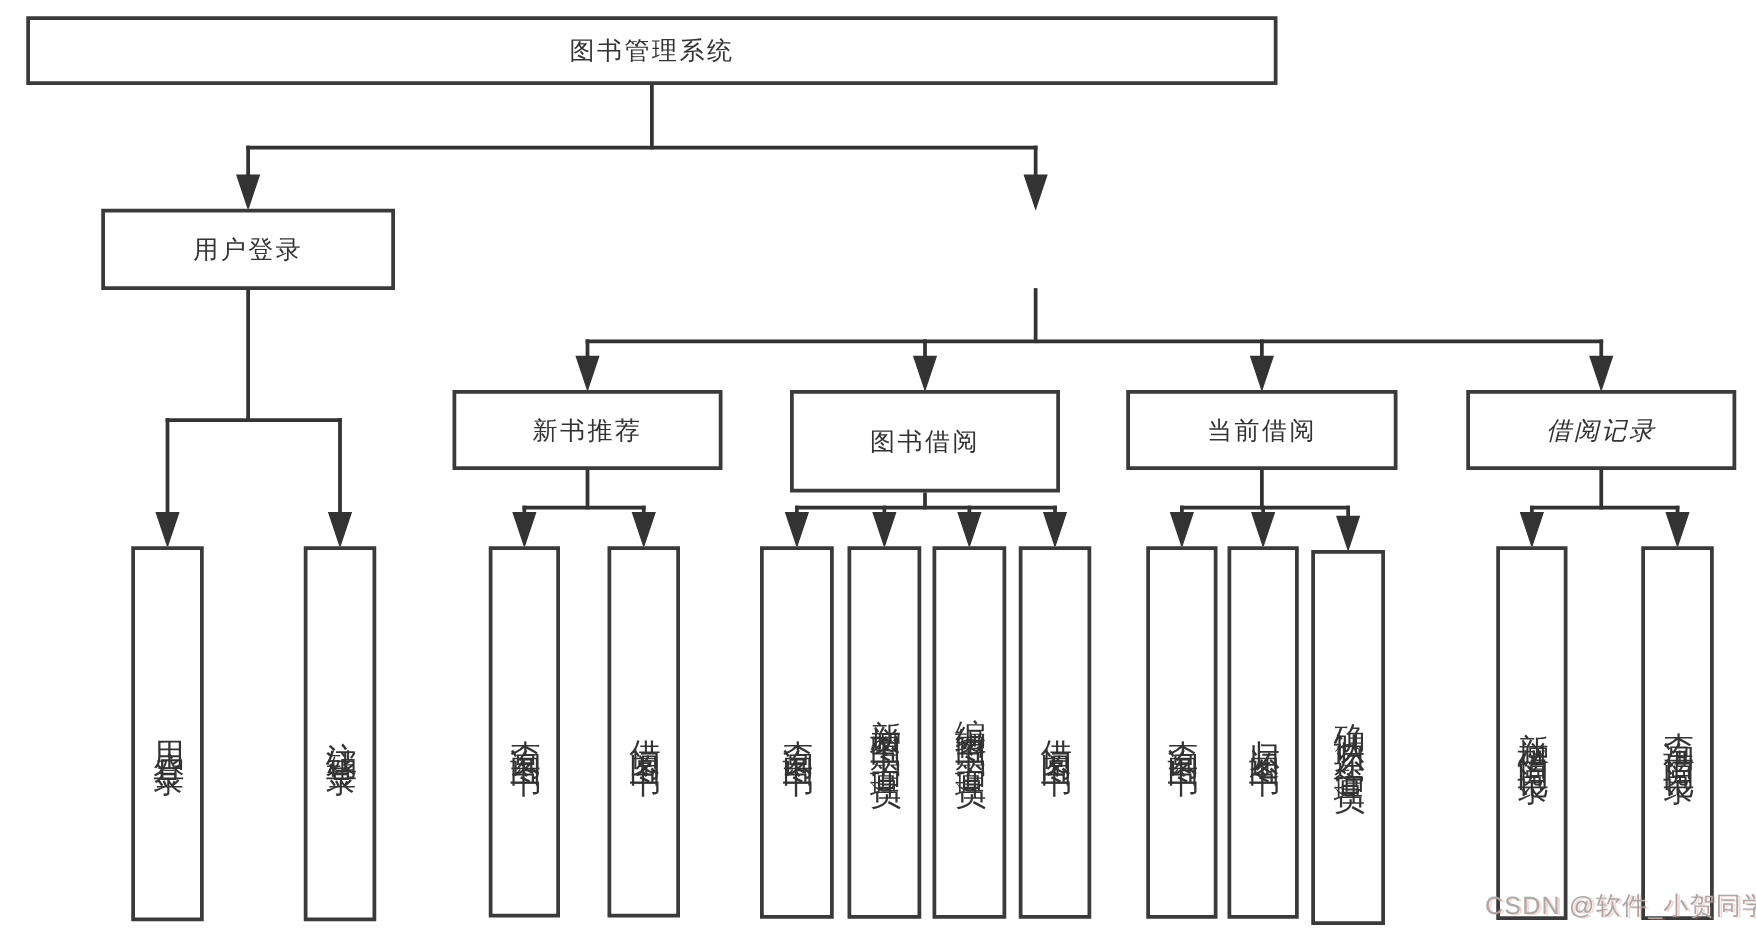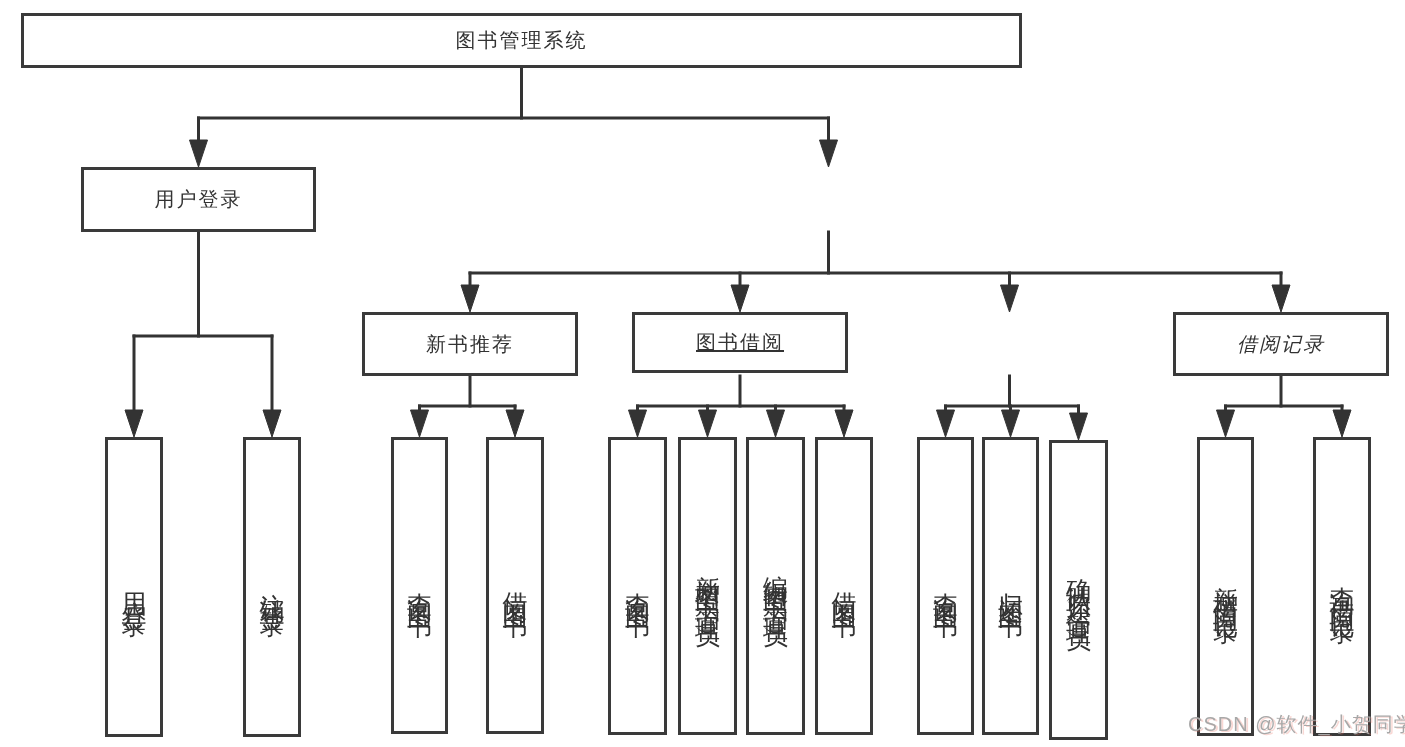--- a/index.html
+++ b/index.html
@@ -82,21 +82,22 @@
       <line x1="1225.5" y1="406" x2="1342" y2="406"></line>
       <line x1="1225.5" y1="406" x2="1225.5" y2="414"></line>
       <polygon points="1216.5,410 1234.5,410 1225.5,437"></polygon>
       <line x1="1342" y1="406" x2="1342" y2="414"></line>
       <polygon points="1333,410 1351,410 1342,437"></polygon>
     </svg>
   <div class="watermark">CSDN @软件_小贺同学</div>
 <div class="node h" style="left: 21px; top: 13px; width: 1001px; height: 55px;">图书管理系统</div>
     <div class="node h" style="left: 81px; top: 167px; width: 235px; height: 65px;">用户登录</div>
     <div class="node h" style="left: 362px; top: 312px; width: 216px; height: 64px;">新书推荐</div>
-    <div class="node h" style="left: 632px; top: 312px; width: 216px; height: 61px; text-decoration: underline;">图书借阅</div>
+    <div class="node h" style="left: 632px; top: 312px; width: 216px; height: 82px;">图书借阅</div>
+    <div class="node h" style="left: 901px; top: 312px; width: 217px; height: 64px;">当前借阅</div>
     <div class="node h" style="left: 1173px; top: 312px; width: 216px; height: 64px; font-style: italic;">借阅记录</div>
     <div class="node v" style="left: 105px; top: 437px; width: 58px; height: 300px;">用户登录</div>
     <div class="node v" style="left: 243px; top: 437px; width: 58px; height: 300px;">注销登录</div>
     <div class="node v" style="left: 391px; top: 437px; width: 57px; height: 297px;">查询图书</div>
     <div class="node v" style="left: 486px; top: 437px; width: 58px; height: 297px;">借阅图书</div>
     <div class="node v" style="left: 608px; top: 437px; width: 59px; height: 298px;">查询图书</div>
     <div class="node v" style="left: 678px; top: 437px; width: 59px; height: 298px;">新增图书（管理员）</div>
     <div class="node v" style="left: 746px; top: 437px; width: 59px; height: 298px;">编辑图书（管理员）</div>
     <div class="node v" style="left: 815px; top: 437px; width: 58px; height: 298px;">借阅图书</div>
     <div class="node v" style="left: 917px; top: 437px; width: 57px; height: 298px;">查询图书</div>

